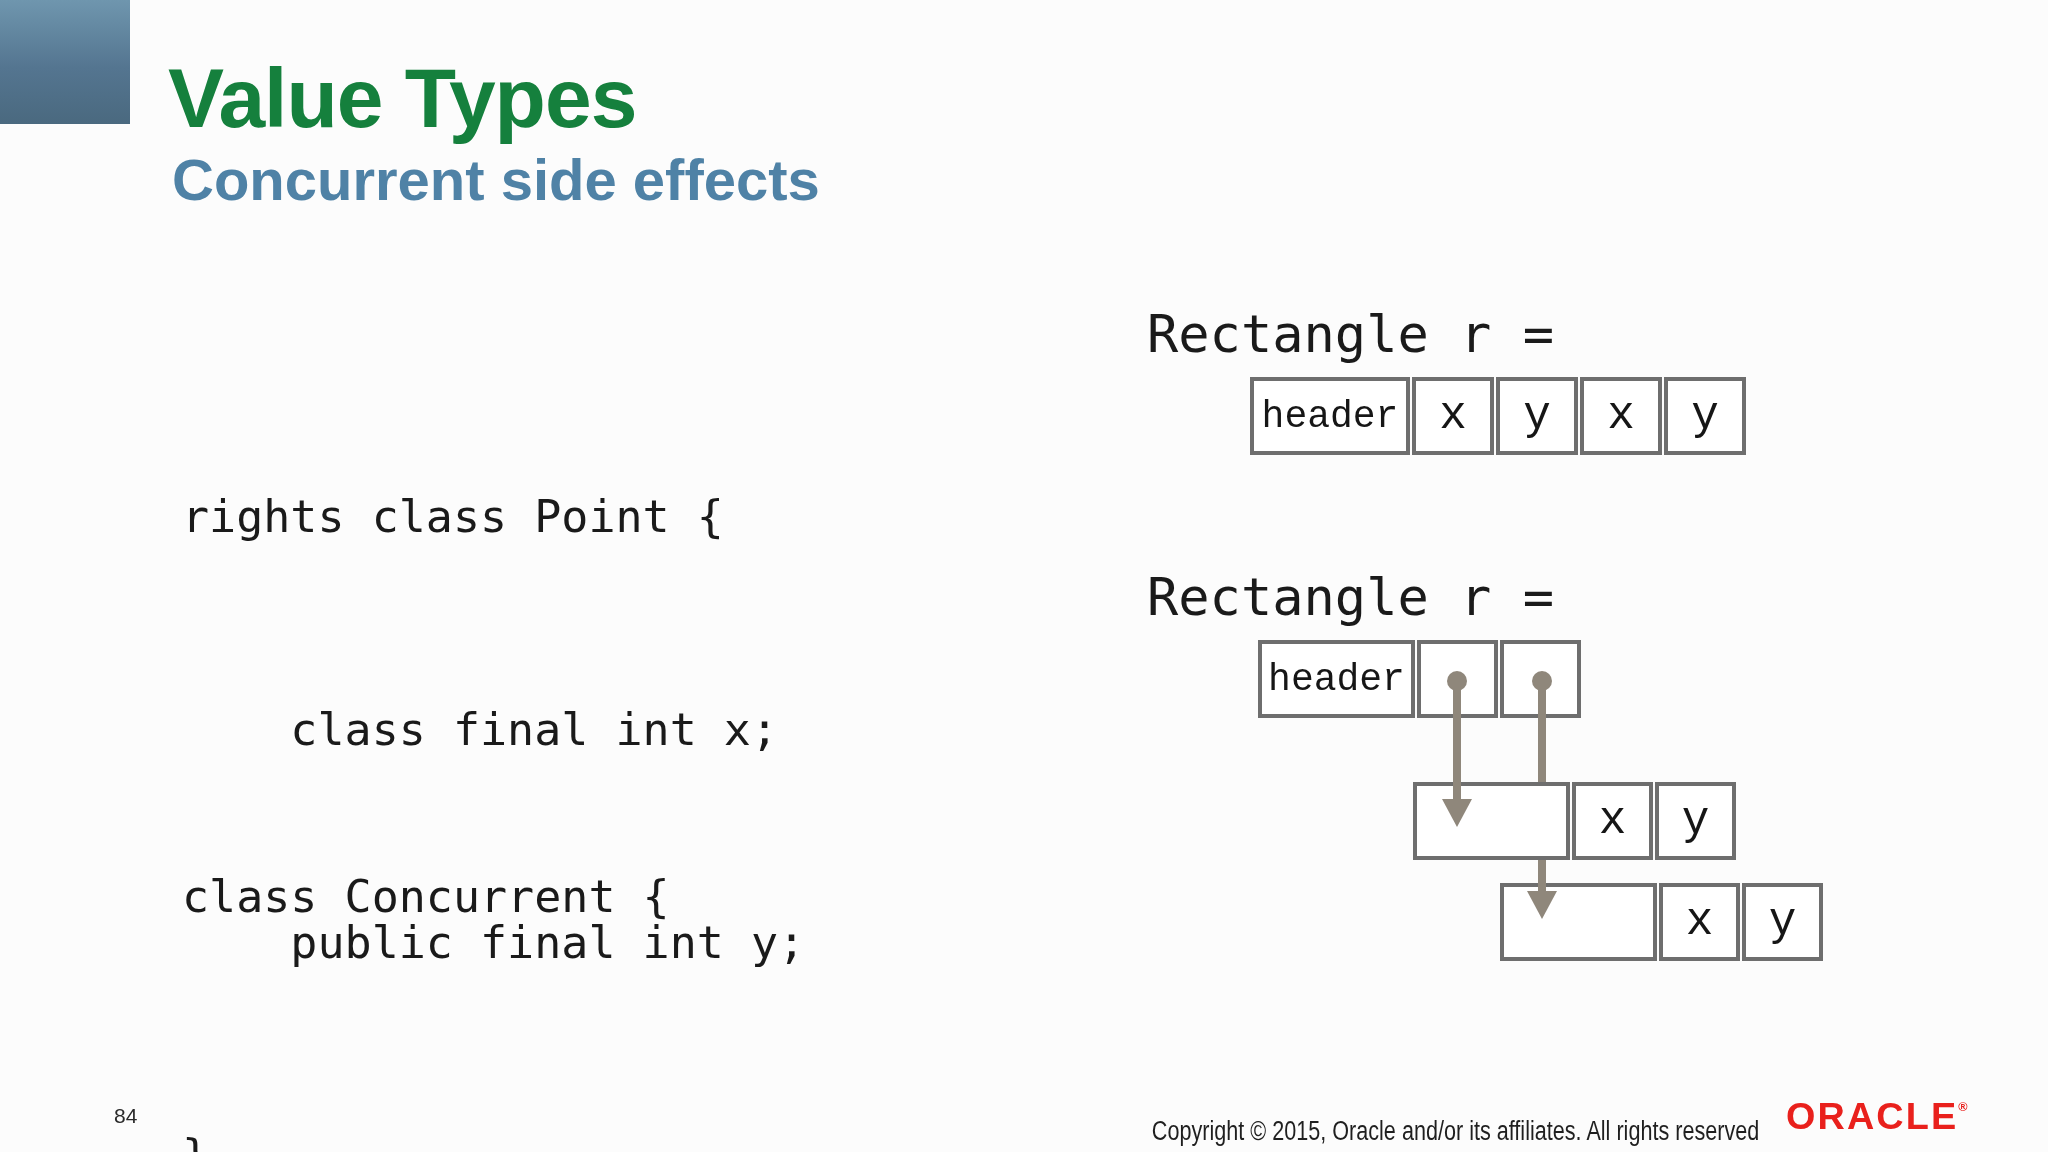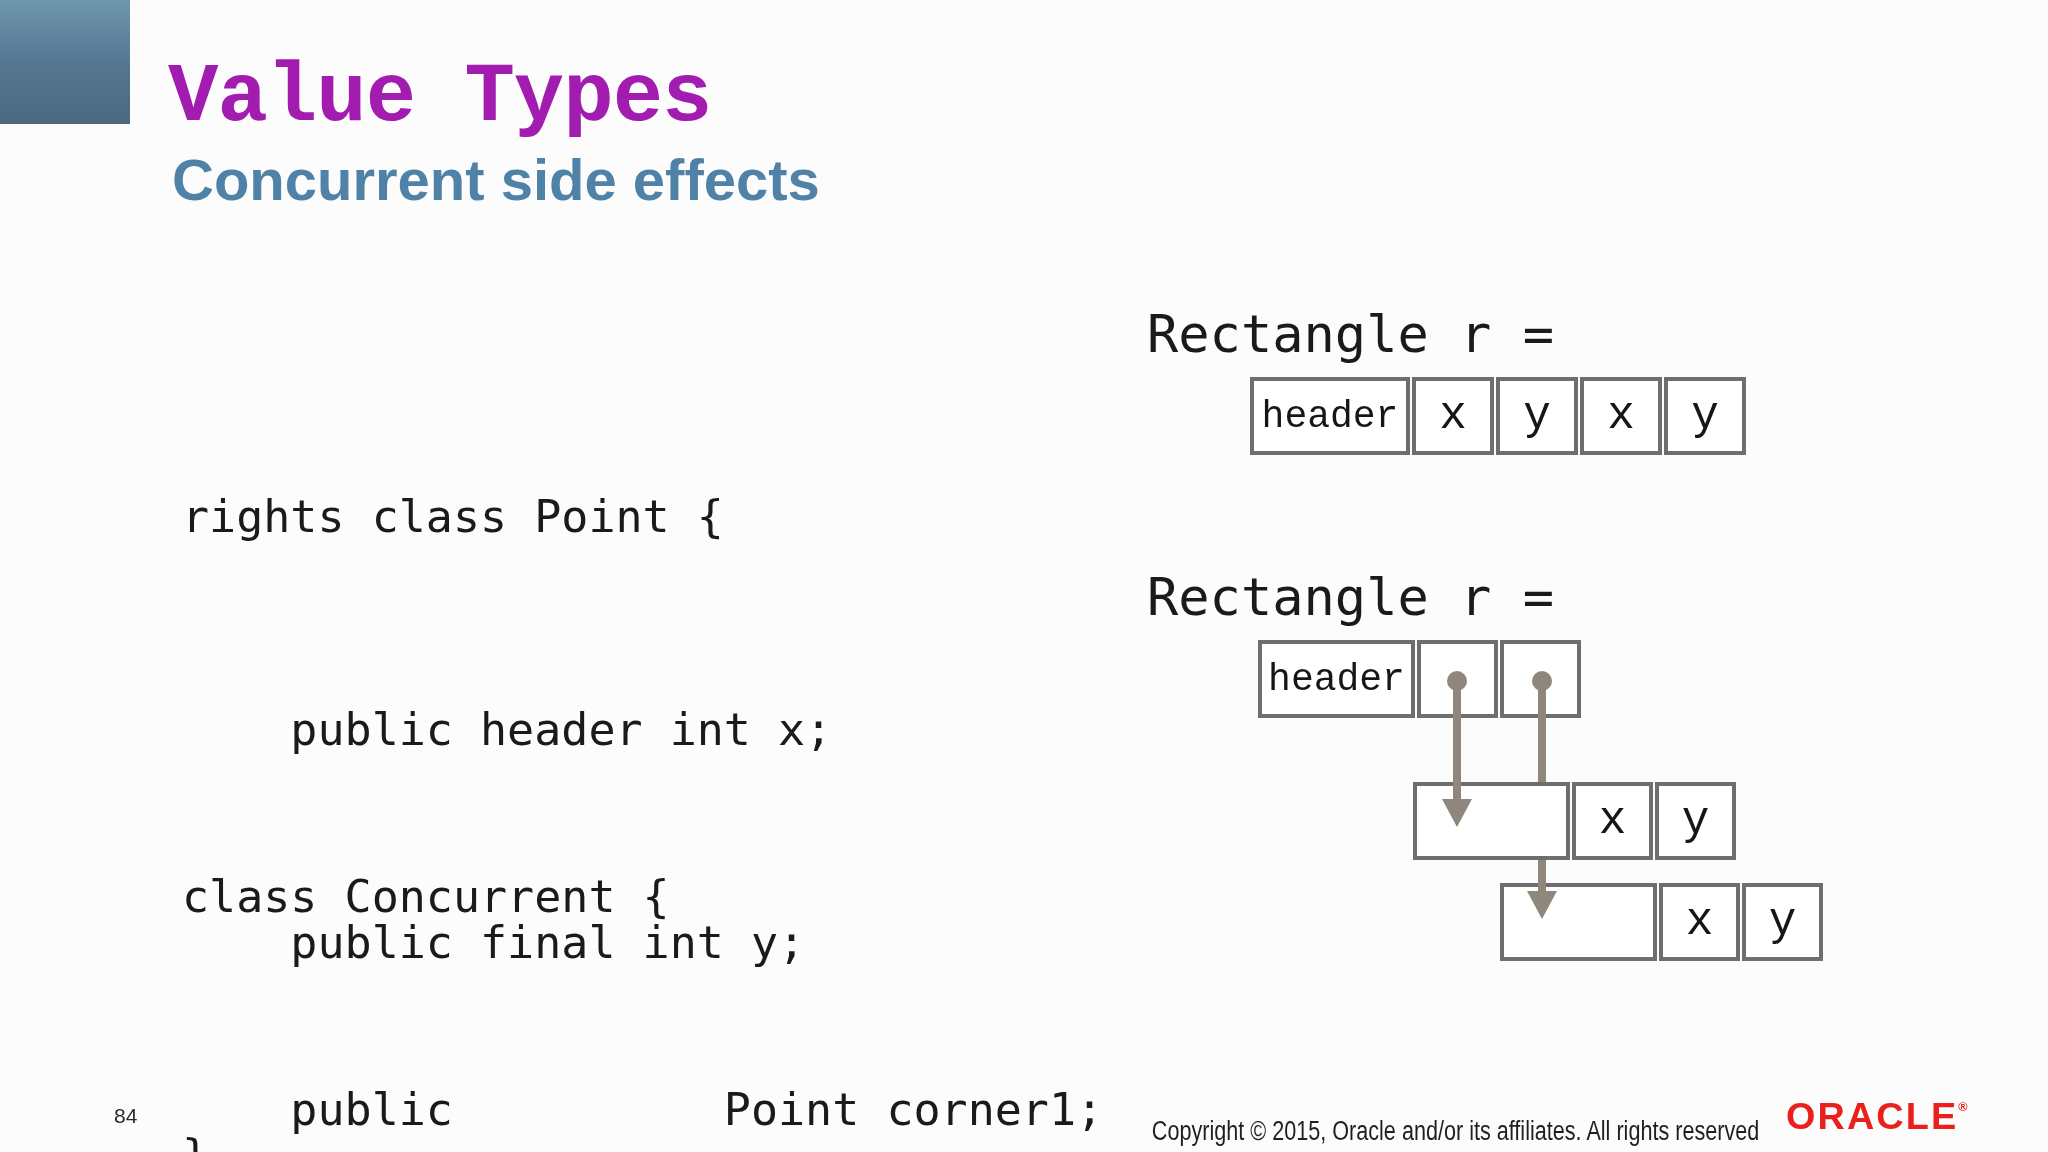--- a/index.html
+++ b/index.html
@@ -26,22 +26,22 @@
 
   
   .corner{
     left:0;top:0;width:130px;height:124px;
     background:linear-gradient(180deg,var(--corner-top) 0%,var(--corner-mid) 55%,var(--corner-bottom) 100%);
   }
 
   
   .title{
     left:168px;top:54px;
-    font-size:84px;font-weight:bold;color:#a21caf;
-    letter-spacing:-1px;line-height:1.05;font-family:Liberation Mono, monospace;
+    font-size:84px;font-weight:bold;color:#15803d;
+    letter-spacing:-1px;line-height:1.05;
   }
   .subtitle{
     left:172px;top:150px;
     font-size:58px;color:var(--subtitle);
     line-height:1.05;
     text-align:right;
   }
 
   
   .code{
@@ -118,28 +118,27 @@
 </head>
 <body>
 
 <div class="abs corner"></div>
 
 <h1 class="abs title">Value Types</h1>
 <h2 class="abs subtitle">Concurrent side effects</h2>
 
 <div class="abs code code-block-1">
   <div>rights class Point {</div>
-  <div>    public header int x;</div>
+  <div>    class final int x;</div>
   <div>    public final int y;</div>
   <div>}</div>
 </div>
 
 <div class="abs code code-block-2">
   <div>class Concurrent {</div>
-  <div>    public          Point corner1;</div>
   
   
 </div>
 
 <div class="abs diagram-label label-flat">Rectangle r =</div>
 <div class="abs row row-flat">
   <div class="cell wide">header</div>
   <div class="cell small">x</div>
   <div class="cell small">y</div>
   <div class="cell small">x</div>

